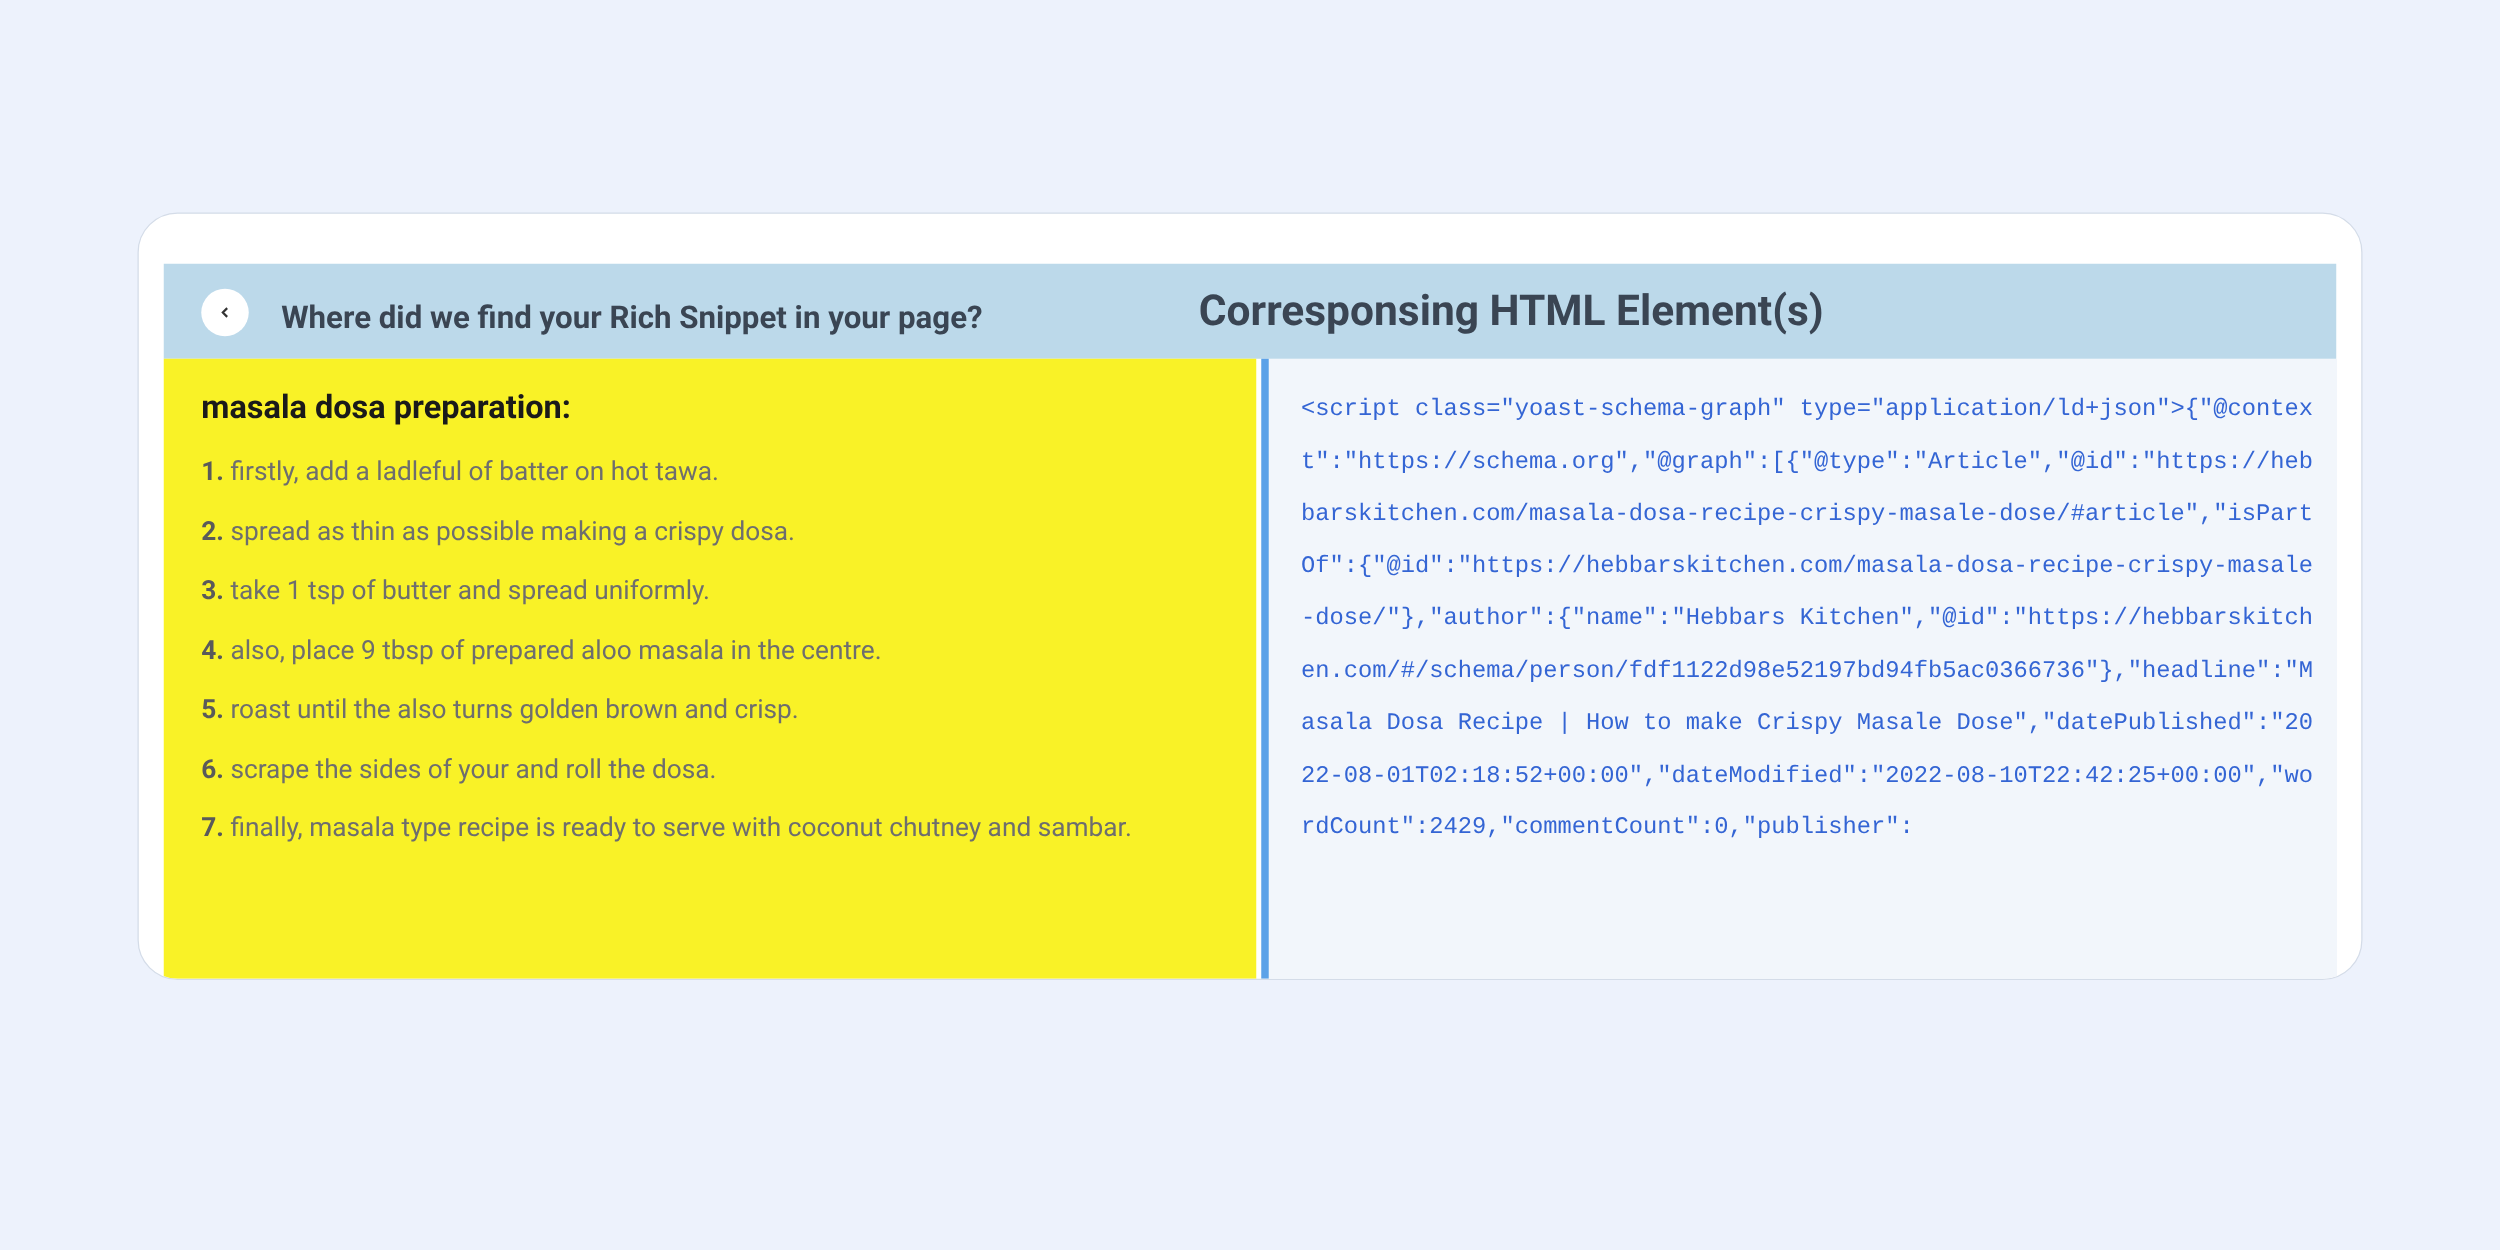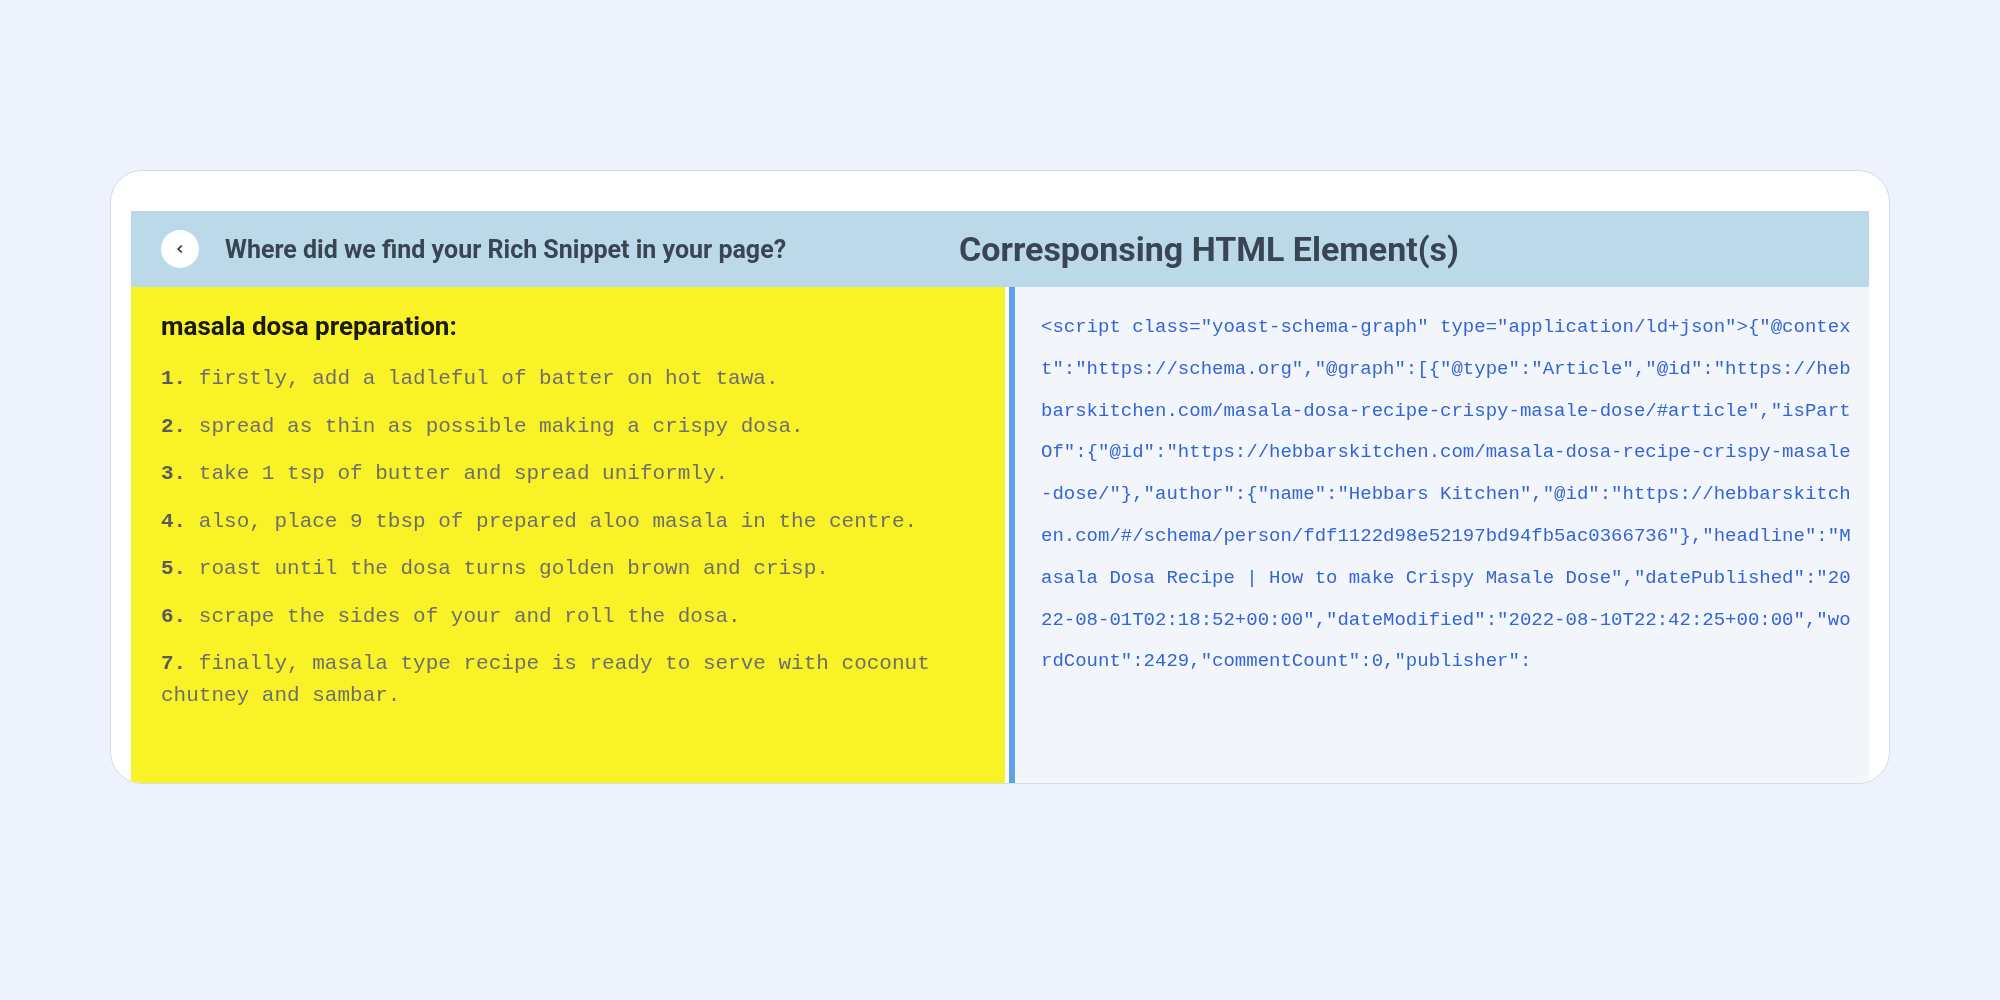--- a/index.html
+++ b/index.html
@@ -24,21 +24,21 @@
       border-radius: 32px;
       border: 1px solid #d4dce8;
       width: 1780px;
       overflow: hidden;
       padding: 40px 20px 0 20px;
     }
     
     .header {
       background-color: #bcd9ea;
       display: flex;
-      align-items: center;
+      align-items: flex-end;
       padding: 18px 30px;
       gap: 26px;
     }
     
     .back-button {
       width: 38px;
       height: 38px;
       border-radius: 50%;
       background-color: #ffffff;
       display: flex;
@@ -81,21 +81,20 @@
     
     .recipe-title {
       font-size: 26px;
       font-weight: 700;
       color: #1a1a1a;
       margin-bottom: 22px;
     }
     
     .recipe-list {
       list-style: none;
-      font-family: Liberation Mono, monospace;
     }
     
     .recipe-item {
       font-size: 21px;
       color: #6e6e6e;
       margin-bottom: 16px;
       line-height: 1.5;
     }
     
     .recipe-number {
@@ -181,21 +180,21 @@
         <li class="recipe-item">
           <span class="recipe-number">3.</span>
           <span>take 1 tsp of butter and spread uniformly.</span>
         </li>
         <li class="recipe-item">
           <span class="recipe-number">4.</span>
           <span>also, place 9 tbsp of prepared aloo masala in the centre.</span>
         </li>
         <li class="recipe-item">
           <span class="recipe-number">5.</span>
-          <span>roast until the dosa turns golden brown and crisp.</span>
+          <span>roast until the also turns golden brown and crisp.</span>
         </li>
         <li class="recipe-item">
           <span class="recipe-number">6.</span>
           <span>scrape the sides of your and roll the dosa.</span>
         </li>
         <li class="recipe-item">
           <span class="recipe-number">7.</span>
           <span>finally, masala type recipe is ready to serve with coconut chutney and sambar.</span>
         </li>
       </ul>

